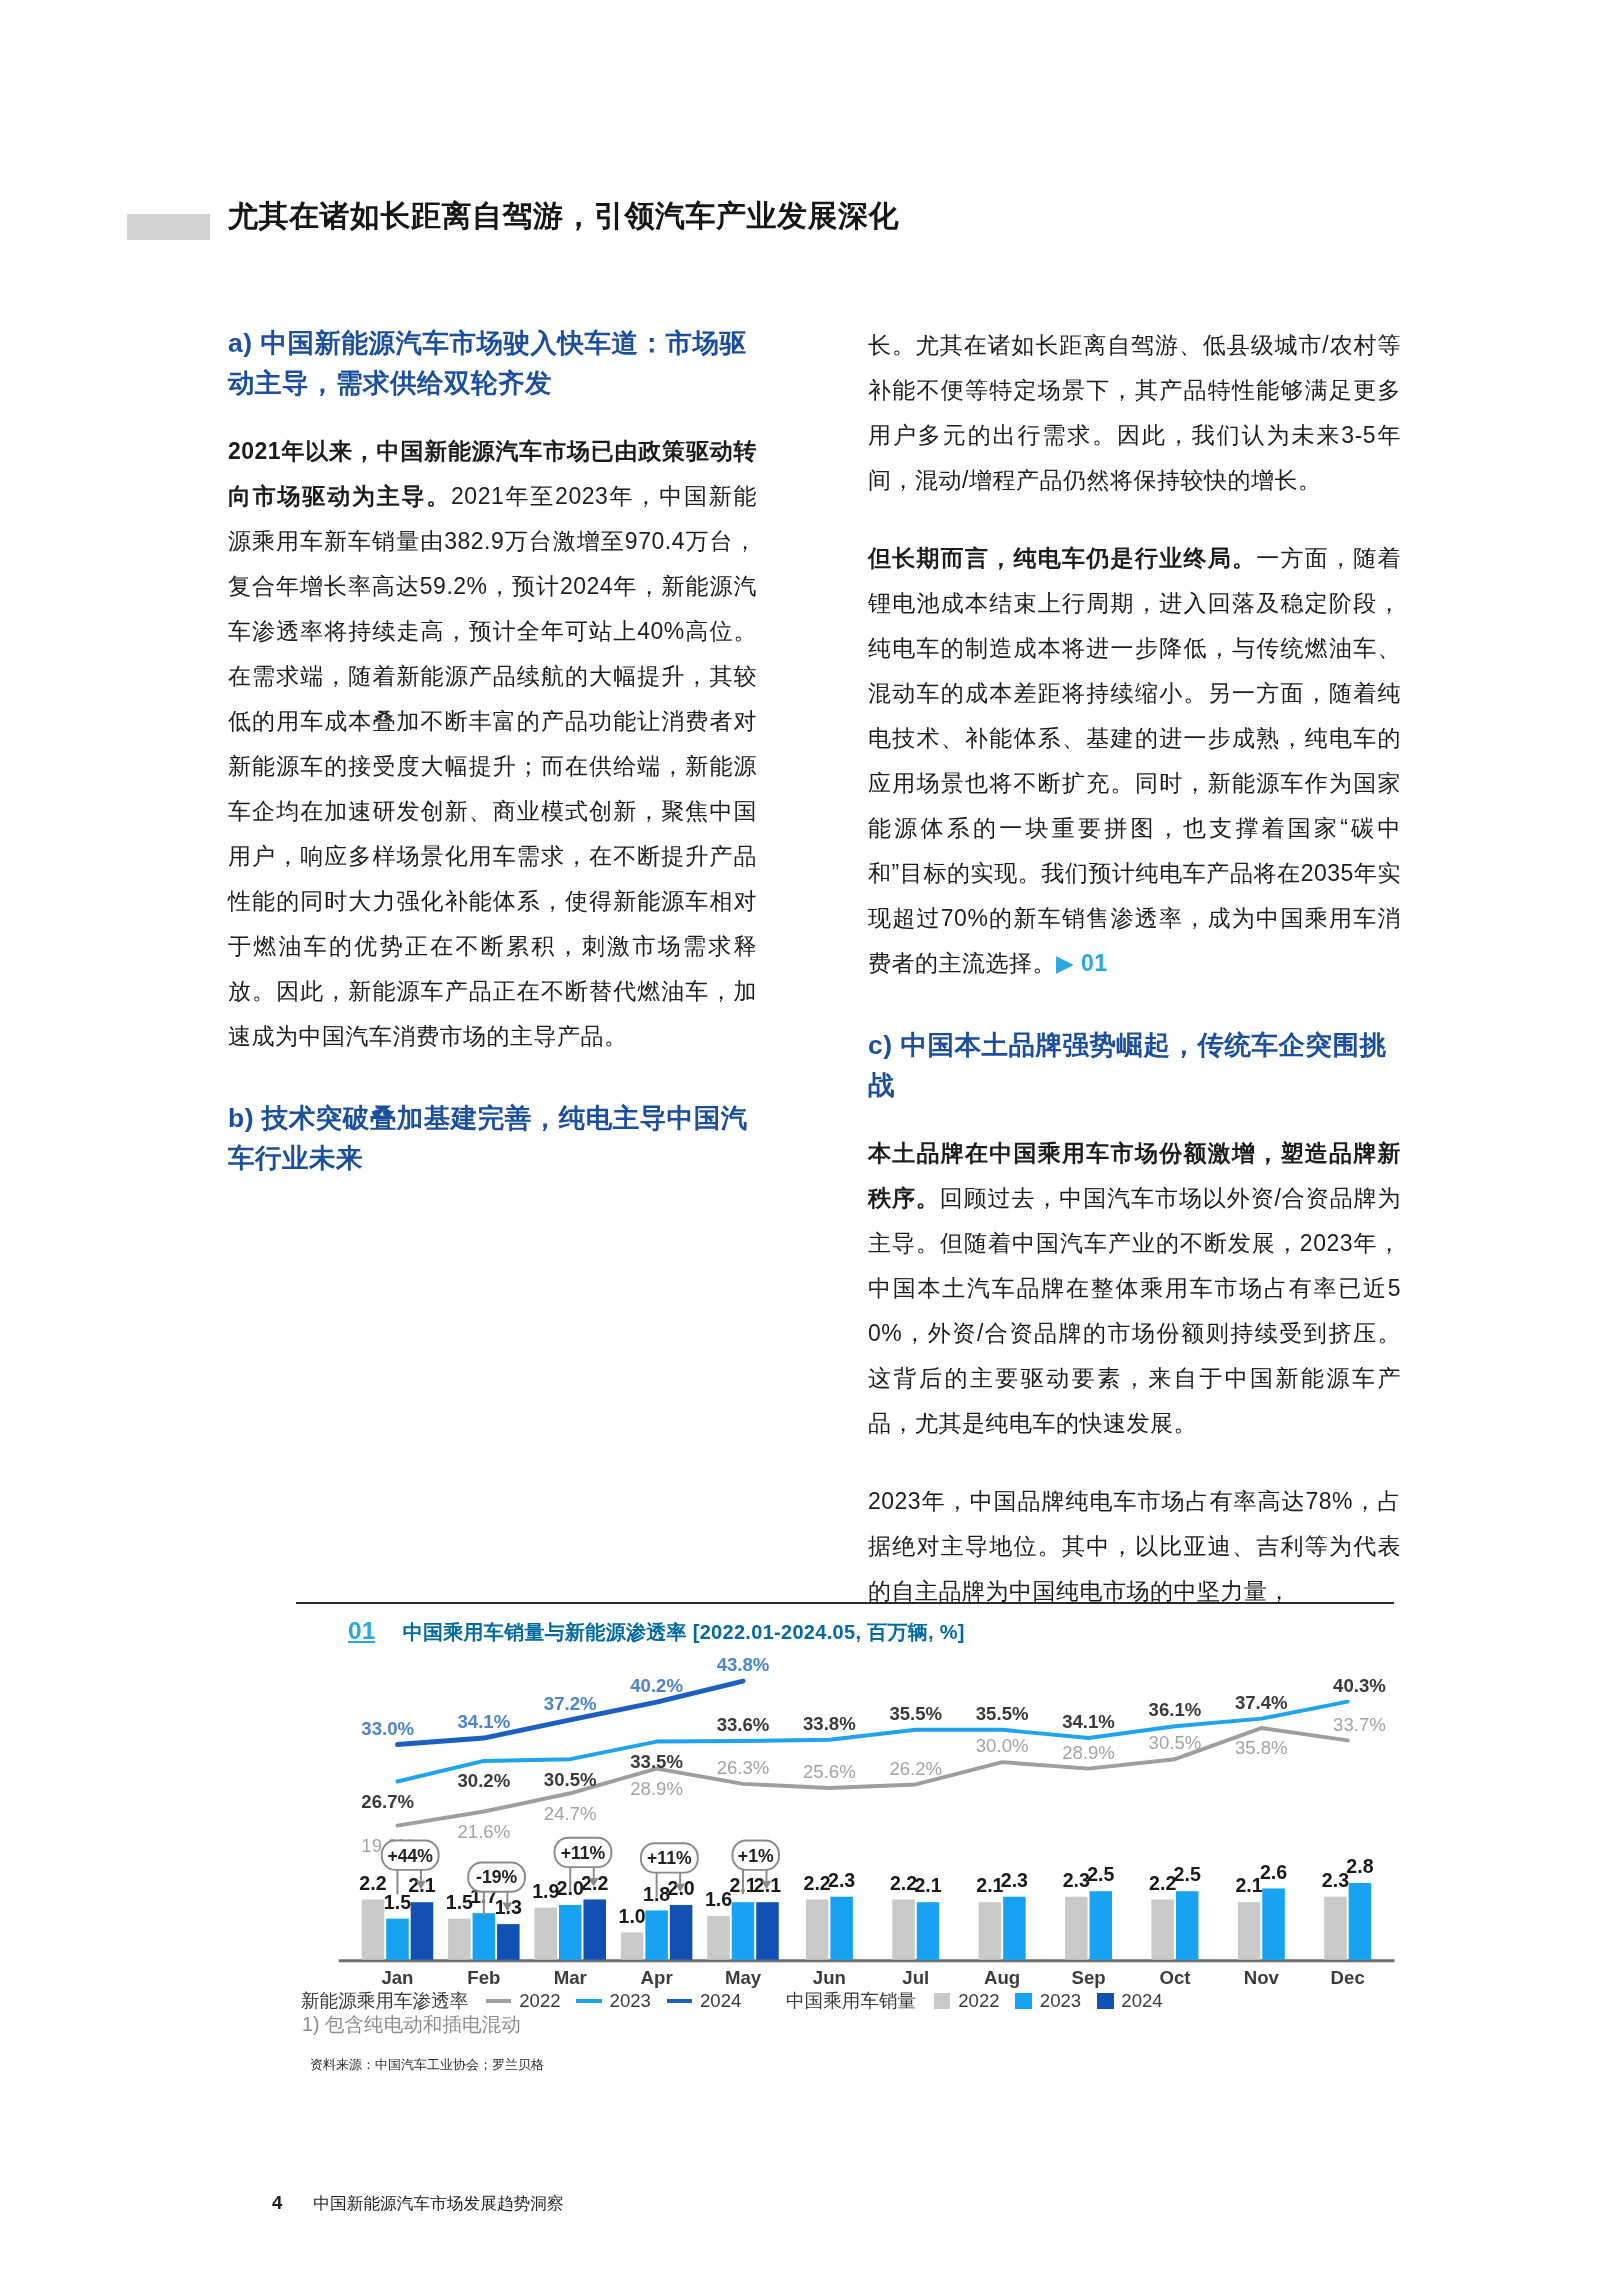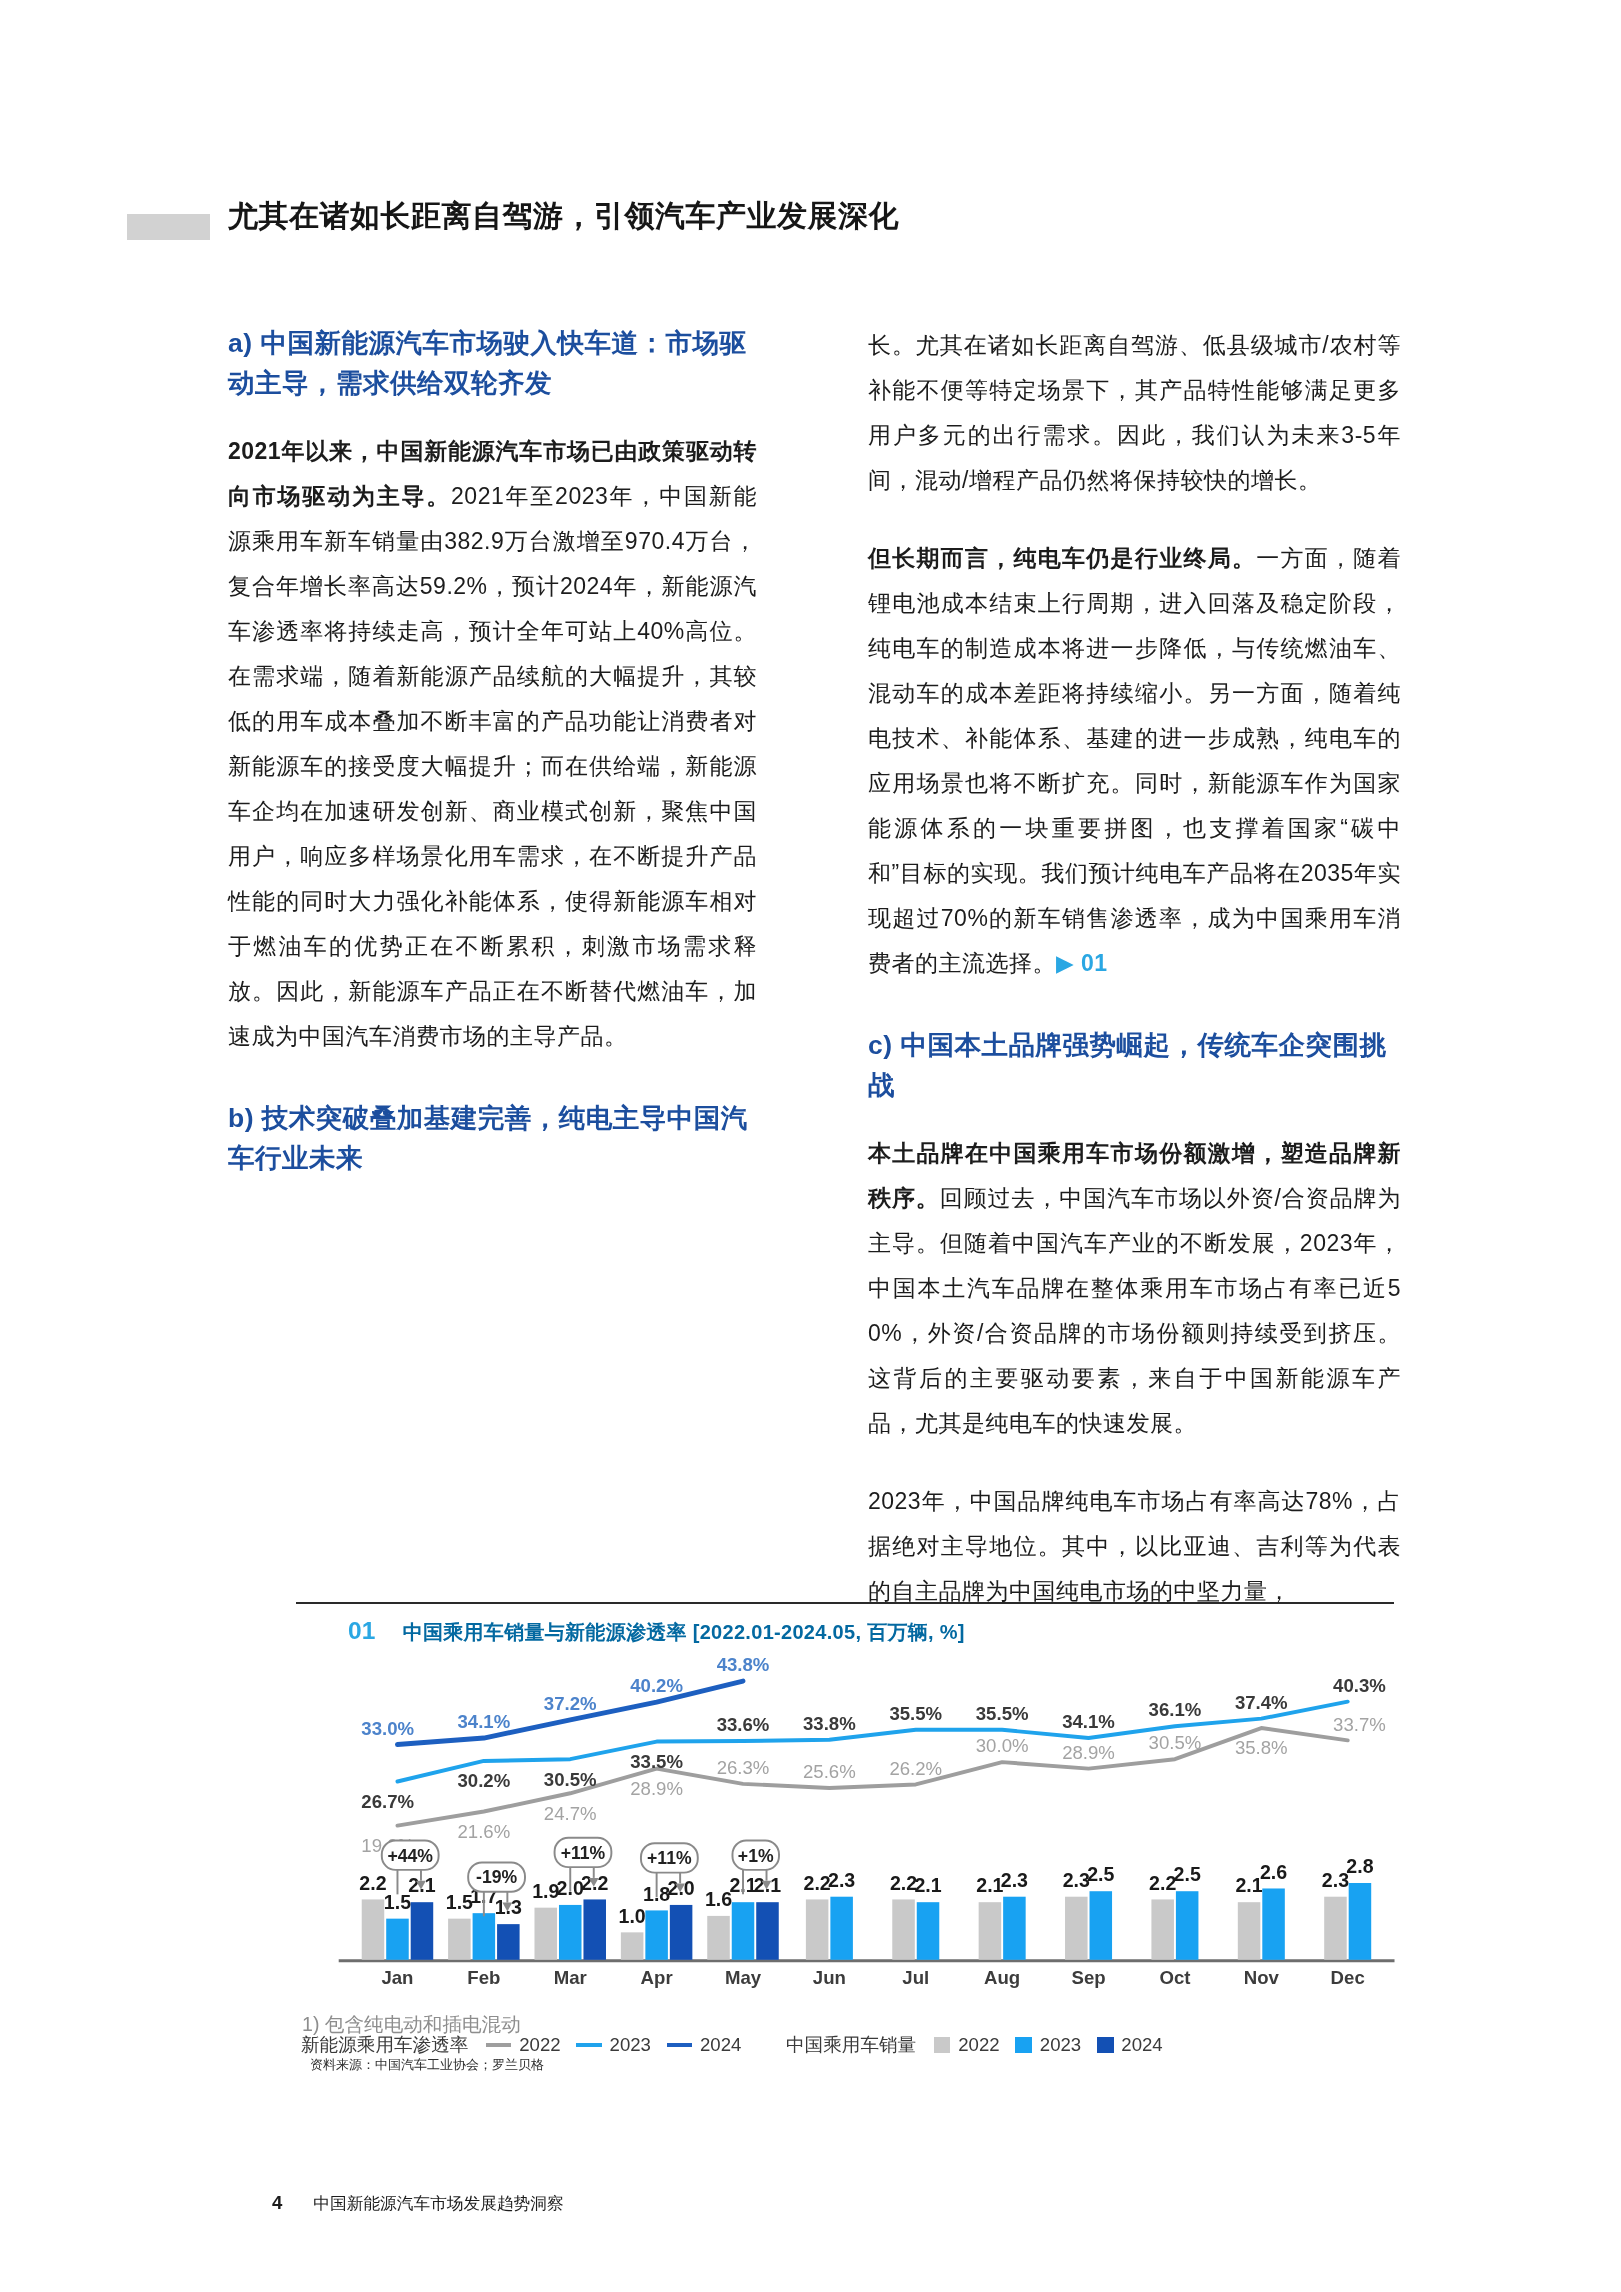--- a/index.html
+++ b/index.html
@@ -17,26 +17,26 @@
   .sec-heading{font-size:26.5px;line-height:40px;font-weight:700;color:#1c4e9e;margin:0;text-align:left;letter-spacing:0.5px;}
   .para{margin:0;}
   .gap-after-heading{margin-top:25.5px;}
   .gap-para{margin-top:33px;}
   .gap-before-heading{margin-top:39px;}
   .lead{font-weight:700;}
   .figref{color:#2aa7e3;font-weight:700;white-space:nowrap;}
 
   .fig-rule{position:absolute;left:296px;top:1602px;width:1098px;height:2px;background:#2a2a2a;}
   .fig-title-row{position:absolute;left:348px;top:1617px;display:flex;align-items:baseline;gap:27.4px;}
-  .fig-num{color:#2aa7e3;font-weight:700;font-size:24.5px;}
+  .fig-num{color:#2aa7e3;font-weight:700;font-size:24.5px;text-decoration:underline;}
   .fig-title{font-weight:700;font-size:20px;color:#0369a1;letter-spacing:0.3px;}
 
   .chart-svg{position:absolute;left:299px;top:1664px;overflow:visible;}
 
-  .legend{position:absolute;left:301px;top:1988px;display:flex;align-items:center;font-size:18.6px;color:#3a3a3a;margin-top:44px;}
+  .legend{position:absolute;left:301px;top:1988px;display:flex;align-items:center;font-size:18.6px;color:#3a3a3a;}
   .lg-label{margin-right:17.6px;}
   .lg-label.second{margin-left:29px;}
   .lg-item{display:flex;align-items:center;margin-right:15.7px;}
   .lg-dash{display:inline-block;width:25.5px;height:3.9px;margin-right:7.8px;}
   .lg-sq{display:inline-block;width:16.7px;height:16.7px;margin-right:7.8px;}
 
   .footnote{position:absolute;left:302px;top:2011px;font-size:19.6px;color:#8d8d8d;}
   .source{position:absolute;left:310px;top:2056px;font-size:13px;color:#2e2e2e;}
 
   .footer{position:absolute;left:272px;top:2192px;display:flex;align-items:baseline;gap:31px;font-size:16.7px;color:#1c1c1c;}

